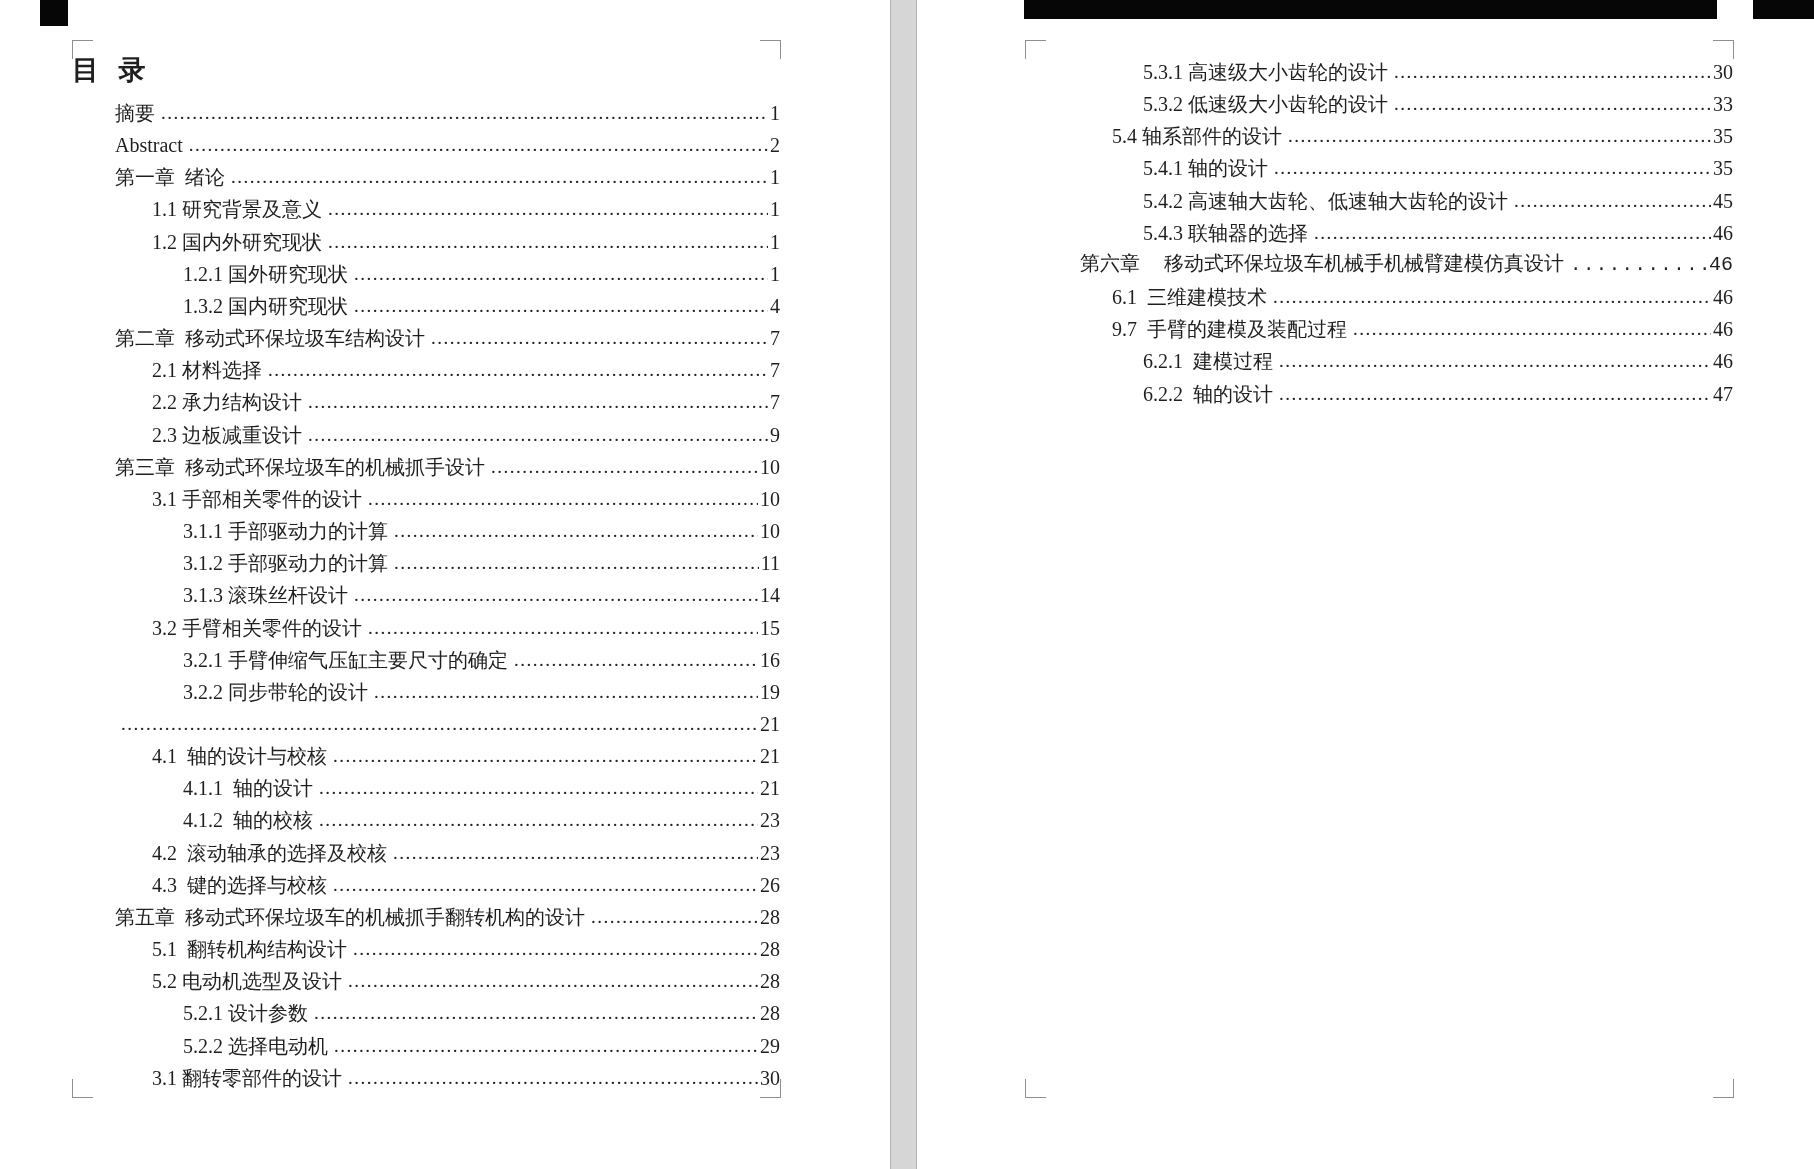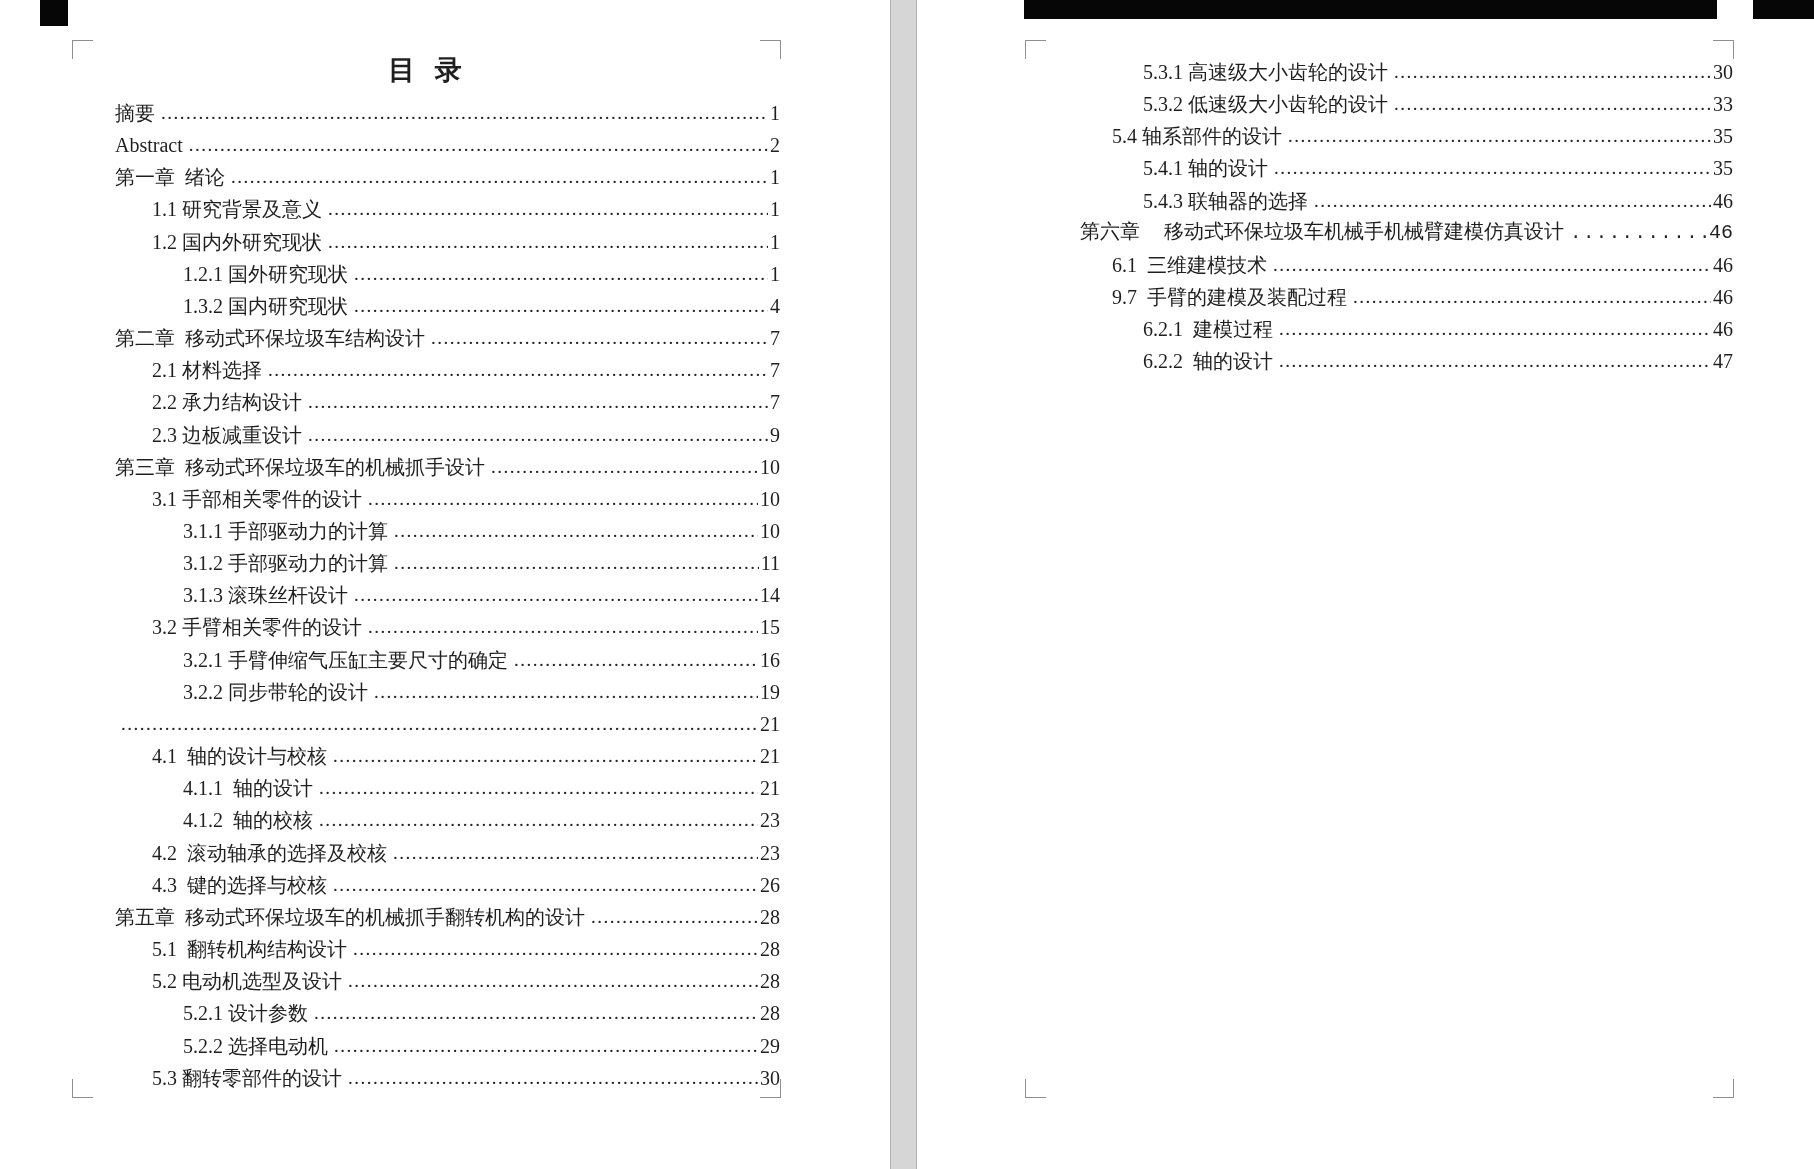--- a/index.html
+++ b/index.html
@@ -33,30 +33,30 @@
   .m-l-tr { left: 760px;  top: 40px; }
   .m-l-bl { left: 72px;   top: 1079px; }
   .m-l-br { left: 760px;  top: 1079px; }
   .m-r-tl { left: 1025px; top: 40px; }
   .m-r-tr { left: 1713px; top: 40px; }
   .m-r-bl { left: 1025px; top: 1079px; }
   .m-r-br { left: 1713px; top: 1079px; }
 
   .toc-title {
     position: absolute; left: 72px; top: 52px; width: 708px;
-    text-align: center; font-size: 27px; font-weight: bold;
+    text-align: left; font-size: 27px; font-weight: bold;
     letter-spacing: 2px; white-space: pre;
   }
 
   .toc-list { position: absolute; }
   #toc-left  { left: 72px;   top: 97px; width: 708px; }
   #toc-right { left: 1025px; top: 56px; width: 708px; }
 
   .toc-line {
-    display: flex; align-items: flex-end;
+    display: flex; align-items: center;
     height: 32.17px; line-height: 32.17px;
     font-size: 20px; white-space: nowrap;
   }
   .toc-line .t  { white-space: pre; }
   #toc-left  .lvl0 { padding-left: 43px; }
   #toc-left  .lvl1 { padding-left: 80px; }
   #toc-left  .lvl2 { padding-left: 111px; }
   #toc-right .lvl0 { padding-left: 55px; font-family: Liberation Mono, monospace; }
   #toc-right .lvl1 { padding-left: 87px; }
   #toc-right .lvl2 { padding-left: 118px; }
@@ -267,21 +267,21 @@
       <span class="pg">28</span>
     </div>
 
     <div class="toc-line lvl2">
       <span class="t">5.2.2 选择电动机</span>
       <span class="dots"></span>
       <span class="pg">29</span>
     </div>
 
     <div class="toc-line lvl1">
-      <span class="t">5.3 翻转零部件的设计</span>
+      <span class="t">3.1 翻转零部件的设计</span>
       <span class="dots"></span>
       <span class="pg">30</span>
     </div>
   </div>
 
 <div class="toc-list" id="toc-right">
 
     <div class="toc-line lvl2">
       <span class="t">5.3.1 高速级大小齿轮的设计</span>
       <span class="dots"></span>
@@ -299,20 +299,25 @@
       <span class="dots"></span>
       <span class="pg">35</span>
     </div>
 
     <div class="toc-line lvl2">
       <span class="t">5.4.1 轴的设计</span>
       <span class="dots"></span>
       <span class="pg">35</span>
     </div>
 
+    <div class="toc-line lvl2">
+      <span class="t">5.4.2 高速轴大齿轮、低速轴大齿轮的设计</span>
+      <span class="dots"></span>
+      <span class="pg">45</span>
+    </div>
 
     <div class="toc-line lvl2">
       <span class="t">5.4.3 联轴器的选择</span>
       <span class="dots"></span>
       <span class="pg">46</span>
     </div>
 
     <div class="toc-line lvl0">
       <span class="t">第六章  移动式环保垃圾车机械手机械臂建模仿真设计</span>
       <span class="dots"></span>

